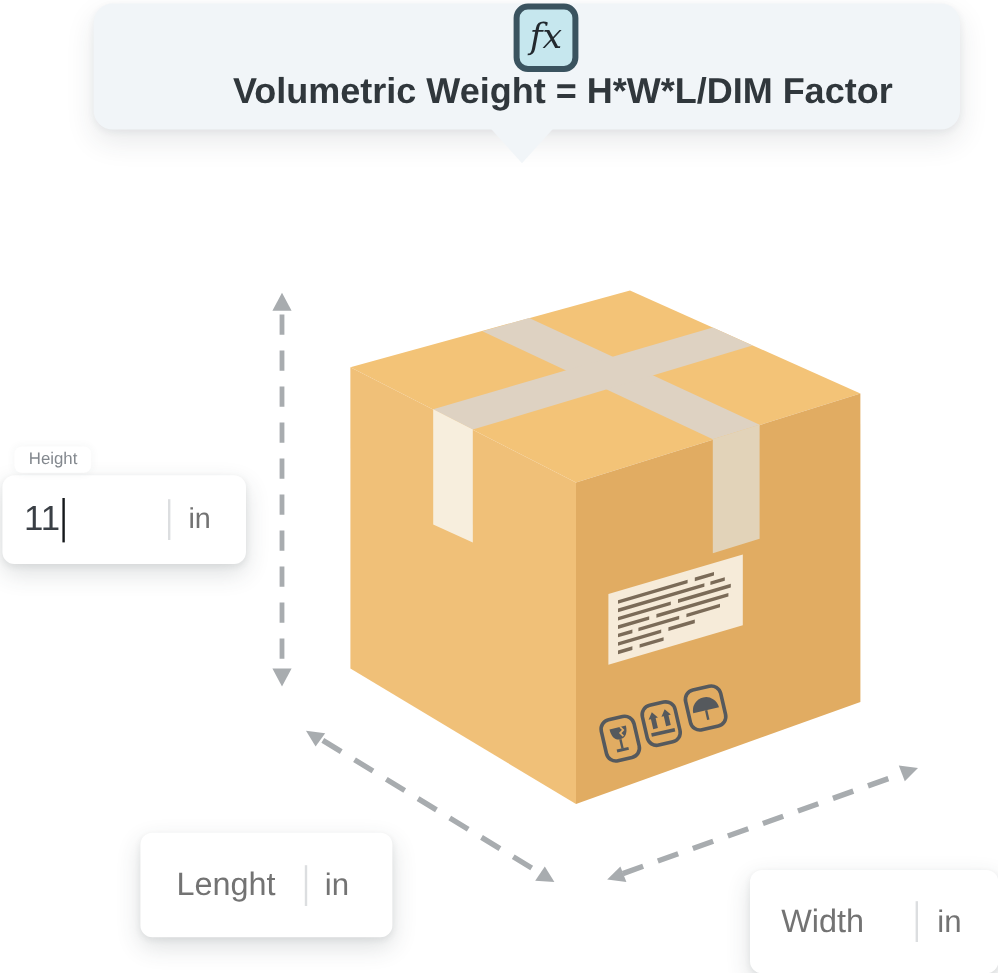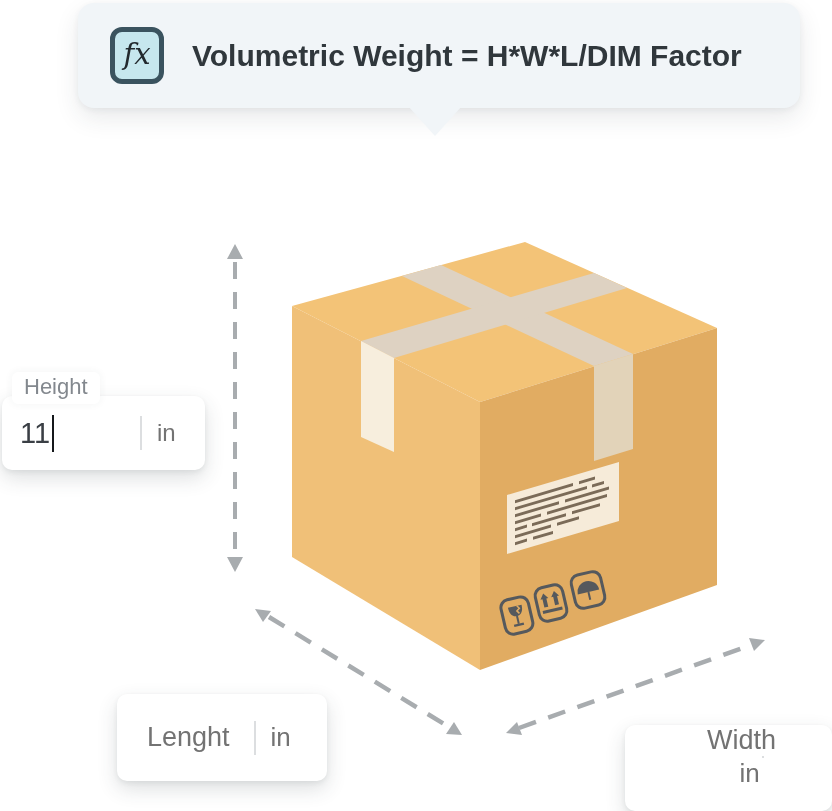--- a/index.html
+++ b/index.html
@@ -20,20 +20,21 @@
     position: absolute;
     left: 78px; top: 3px;
     width: 722px; height: 105px;
     background: #f1f5f8;
     border-radius: 16px;
     box-shadow: 0 10px 24px rgba(40,50,60,0.10), 0 2px 6px rgba(40,50,60,0.06);
     display: flex;
     align-items: center;
     padding-left: 32px;
     box-sizing: border-box;
+    flex-direction: column;
   }
   .tooltip .pointer {
     position: absolute;
     left: 330px; top: 103px;
     width: 0; height: 0;
     border-left: 27px solid transparent;
     border-right: 27px solid transparent;
     border-top: 30px solid #f1f5f8;
   }
   .fx-box {
@@ -76,21 +77,21 @@
   .muted { color: #737373; }
 
   
   .card-height { left: 2px; top: 396px; width: 203px; height: 74px; }
   .card-height .float-label {
     position: absolute;
     left: 10px; top: -24px;
     background: #ffffff;
     border-radius: 6px;
     padding: 2px 12px 4px;
-    font-size: 22px;
+    font-size: 14px;
     color: #83888e;
     box-shadow: 0 0 8px rgba(50,60,70,0.06);
   }
   .card-height .value-row {
     position: absolute;
     left: 18px; top: 0; height: 100%;
     display: flex; align-items: center;
     font-size: 29px;
     color: #3a3f45;
   }
@@ -111,21 +112,21 @@
   
   .card-row {
     display: flex;
     align-items: center;
   }
   .card-length { left: 117px; top: 694px; width: 210px; height: 87px; padding-left: 30px; }
   .card-length .label { font-size: 27px; text-align: center; }
   .card-length .divider { margin-left: 24px; }
   .card-length .unit { font-size: 26px; margin-left: 15px; }
 
-  .card-width { left: 625px; top: 725px; width: 207px; height: 86px; padding-left: 26px; flex-direction: column; }
+  .card-width { left: 625px; top: 725px; width: 207px; height: 86px; padding-left: 26px; }
   .card-width .label { font-size: 27px; }
   .card-width .divider { margin-left: 43px; }
   .card-width .unit { font-size: 26px; margin-left: 16px; }
 </style>
 </head>
 <body>
 
 <div class="stage">
 
   <svg class="illustration" width="832" height="811" viewBox="0 0 832 811">

